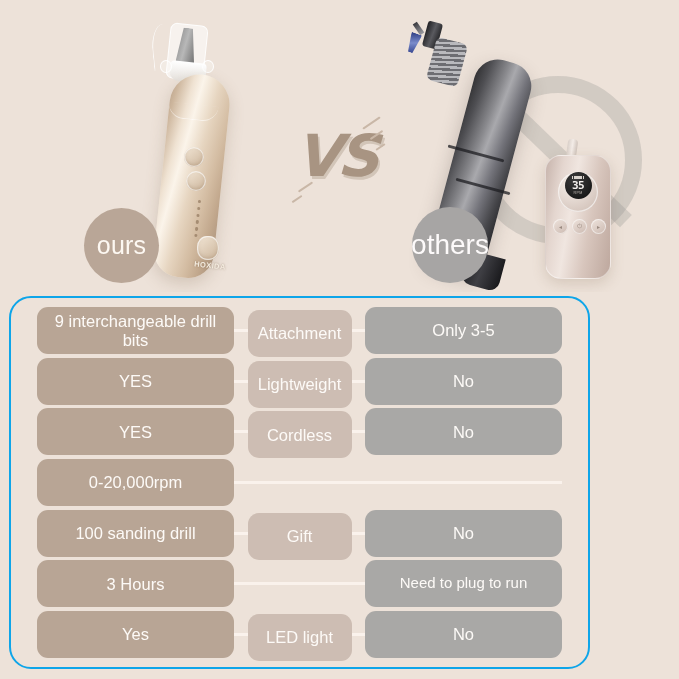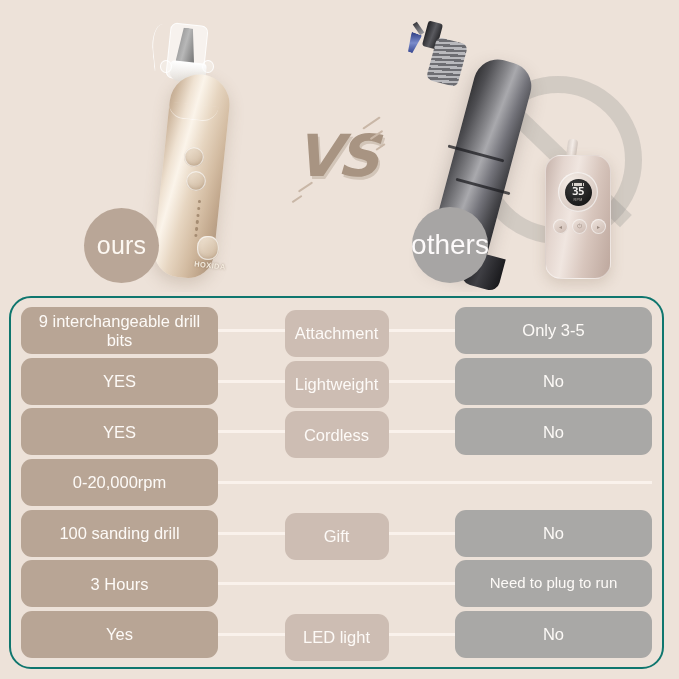--- a/index.html
+++ b/index.html
@@ -174,21 +174,21 @@
   .ctrl-cable {
     position: absolute; left: 567px; top: 139px; width: 10px; height: 20px;
     background: linear-gradient(90deg,#d9cfc8,#f3ece7,#cfc3bb);
     border-radius: 4px; transform: rotate(8deg);
   }
   .ctrl-disc {
     position: absolute; left: 558px; top: 172px; width: 40px; height: 40px;
     border-radius: 50%;
     background: radial-gradient(circle at 35% 30%, #f6efe9, #cbb9b0);
     box-shadow: inset 0 0 0 1.2px rgba(255,255,255,0.6);
-    display: flex; align-items: center; justify-content: center;
+    display: flex; justify-content: center;
   }
   .ctrl-screen {
     width: 27px; height: 27px; border-radius: 50%;
     background: radial-gradient(circle at 40% 30%, #3c3c3c, #0d0d0d);
     display: flex; flex-direction: column; align-items: center; justify-content: center;
   }
   .ctrl-bars { display: flex; gap: 0.8px; margin-bottom: 0.5px; }
   .ctrl-bars i { width: 1.3px; height: 3px; background: #d8d2cc; }
   .ctrl-num {
     font-family: "DejaVu Sans Mono", monospace; font-size: 11px; font-weight: bold;
@@ -207,23 +207,23 @@
   
   .badge-others {
     position: absolute; left: 412px; top: 207px; width: 76px; height: 76px;
     border-radius: 50%; background: #a7a5a4;
     display: flex; align-items: center; justify-content: center;
     color: #fdfafa; font-size: 28px;
   }
 
   
   .table-frame {
-    position: absolute; left: 9px; top: 296px; width: 655px; height: 373px;
-    border: 2px solid #0f766e; border-radius: 22px;
-    padding: 9px 10px;
+    position: absolute; left: 9px; top: 296px; width: 581px; height: 373px;
+    border: 2px solid #0ea5e9; border-radius: 22px;
+    padding: 9px 26px;
   }
   .rows { display: flex; flex-direction: column; height: 100%; justify-content: space-between; }
   .row { display: flex; align-items: center; height: 47px; }
 
   .pill {
     display: flex; align-items: center; justify-content: center; text-align: center;
     border-radius: 11px; color: #fdfaf7; line-height: 1.12;
     height: 47px; padding: 0 6px;
   }
   .pill-ours  { width: 197px; background: #b8a595; font-size: 16.5px; }

